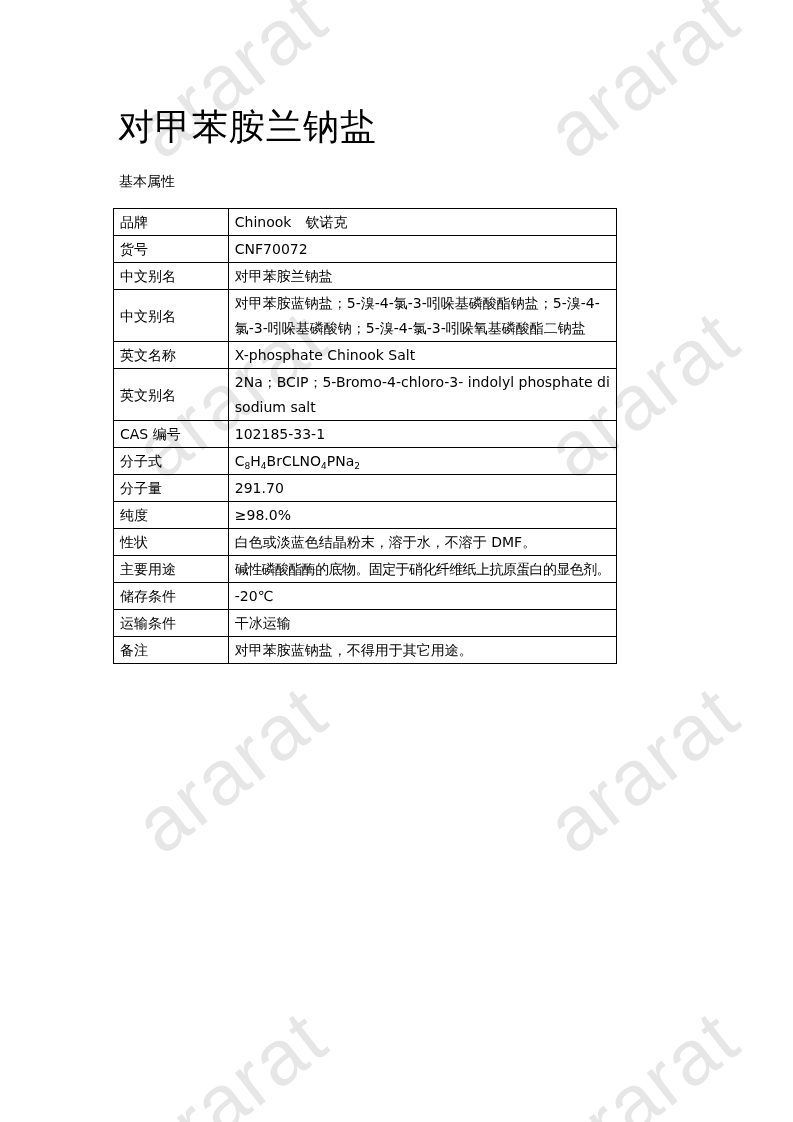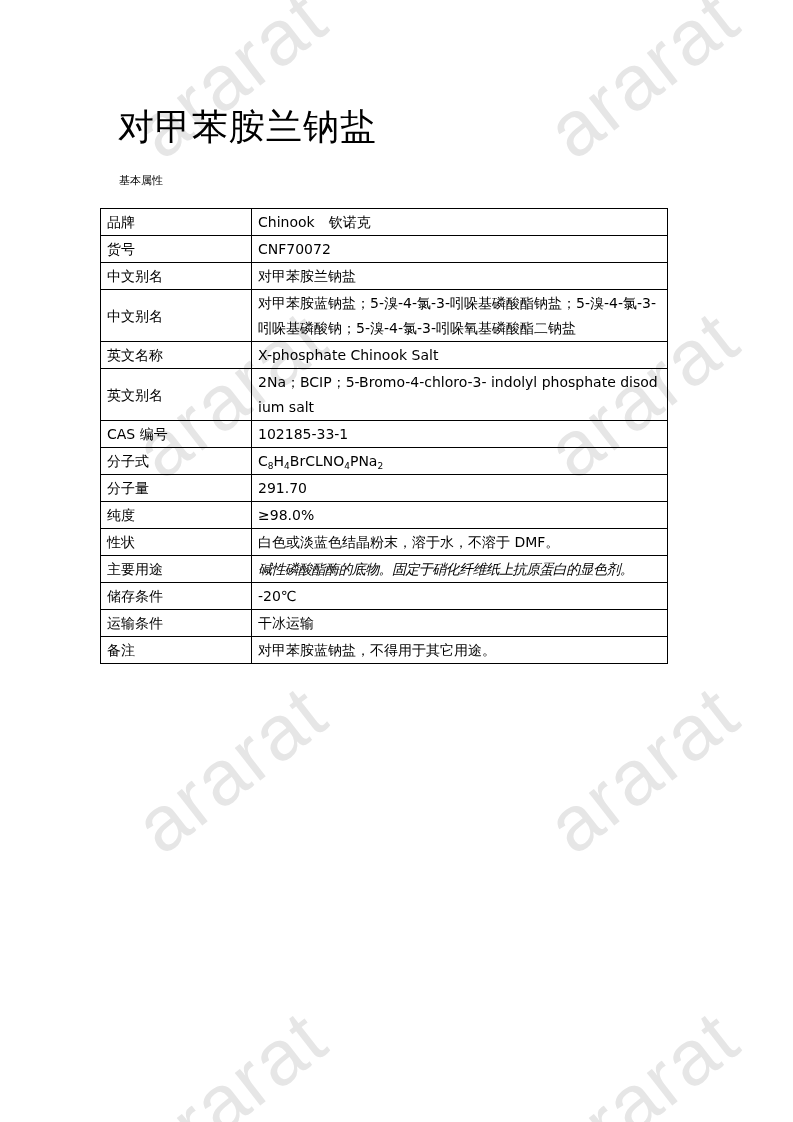--- a/index.html
+++ b/index.html
@@ -11,24 +11,24 @@
     position: absolute; font-family: "Liberation Sans", sans-serif; font-size: 78px;
     color: #e6e6e6; transform: rotate(-38deg); transform-origin: left top; letter-spacing: 2px;
     z-index: 0; white-space: nowrap; pointer-events: none;
   }
   .content { position: relative; z-index: 1; }
   .title {
     position: absolute; left: 118px; top: 103px; font-size: 36px; font-weight: normal; margin: 0;
     letter-spacing: 1px;
   }
   .section {
-    position: absolute; left: 119px; top: 173px; font-size: 11px;
+    position: absolute; left: 119px; top: 173px; font-size: 14px;
   }
   table.props {
-    position: absolute; left: 100px; top: 208px; width: 568px; border-collapse: collapse;
+    position: absolute; left: 113px; top: 208px; width: 504px; border-collapse: collapse;
     font-size: 14px;
   }
   table.props td {
     border: 1px solid #000; padding: 0 6px; height: 26px; vertical-align: middle; line-height: 26px;
   }
   table.props td.key { width: 138px; }
   table.props td.val { line-height: 25px; }
   table.props tr.tall td { height: 51px; }
   sub { font-size: 9px; vertical-align: -3px; line-height: 0; }
 </style>
@@ -89,21 +89,21 @@
       <tr>
         <td class="key">纯度</td>
         <td class="val">≥98.0%</td>
       </tr>
       <tr>
         <td class="key">性状</td>
         <td class="val">白色或淡蓝色结晶粉末，溶于水，不溶于 DMF。</td>
       </tr>
       <tr>
         <td class="key">主要用途</td>
-        <td class="val" style="letter-spacing:-0.6px; white-space:nowrap;font-style:italic;">碱性磷酸酯酶的底物。固定于硝化纤维纸上抗原蛋白的显色剂。</td>
+        <td class="val" style="letter-spacing:-0.6px; white-space:nowrap;">碱性磷酸酯酶的底物。固定于硝化纤维纸上抗原蛋白的显色剂。</td>
       </tr>
       <tr>
         <td class="key">储存条件</td>
         <td class="val">-20℃</td>
       </tr>
       <tr>
         <td class="key">运输条件</td>
         <td class="val">干冰运输</td>
       </tr>
       <tr>

